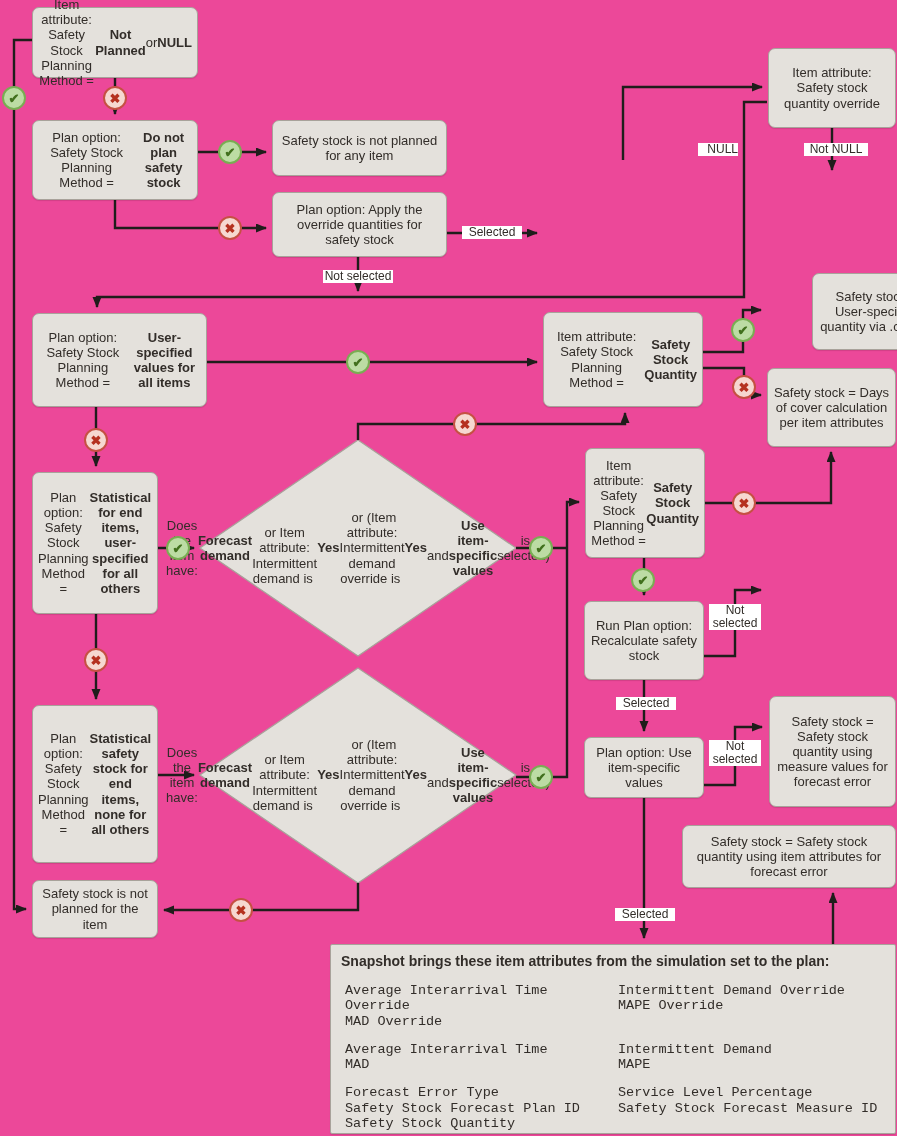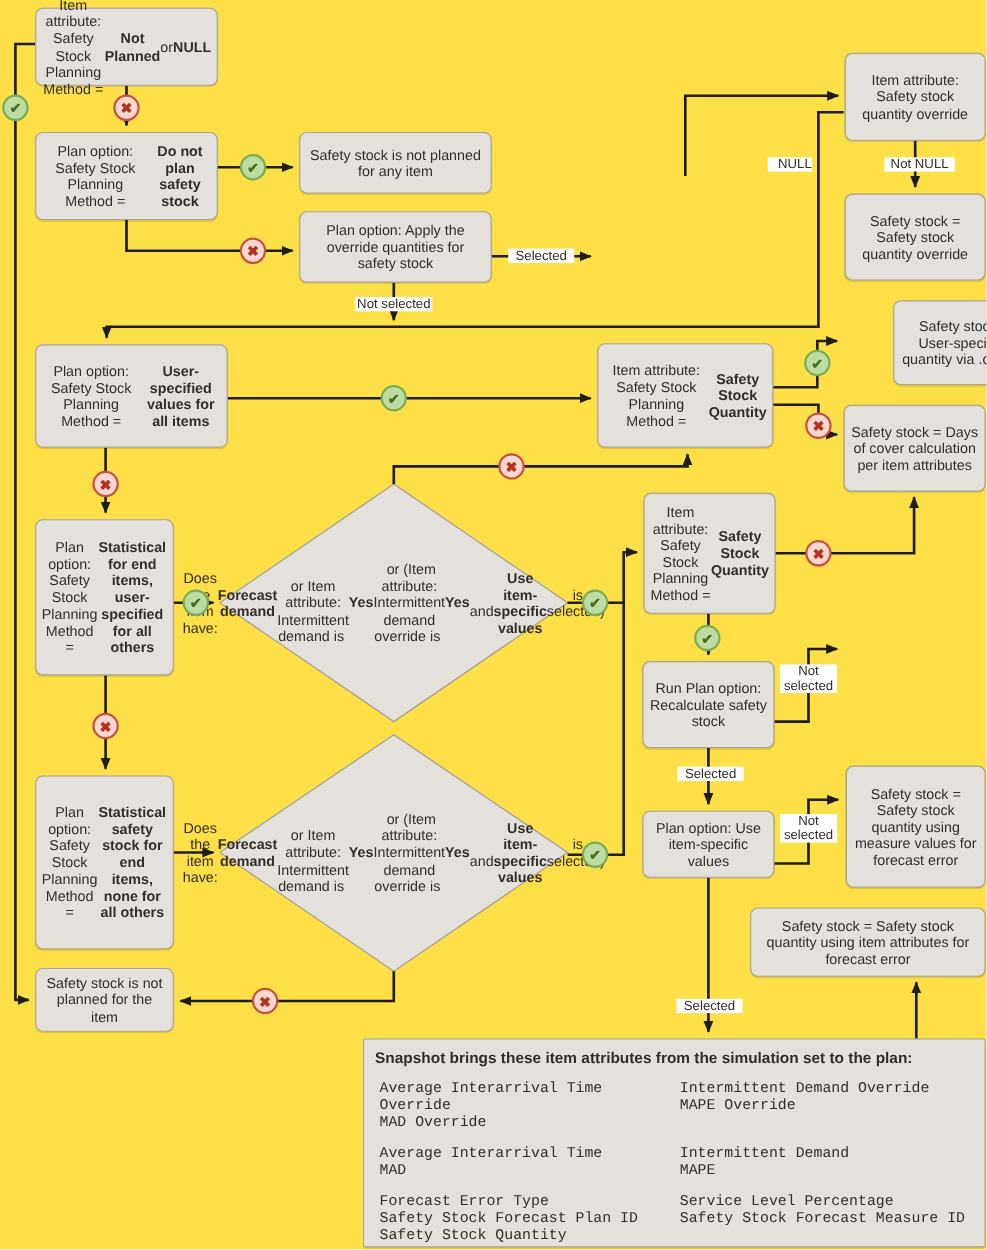--- a/index.html
+++ b/index.html
@@ -1,16 +1,16 @@
 <!DOCTYPE html>
 <html style="--box-fill: #e4e1dc; --box-border: #a8a29a; --line: #1f1d1b; --text: #322d29; --check-fill: #bcdca4; --check-border: #79ad53; --check-glyph: #41701d; --cross-fill: #f6d8d0; --cross-border: #c65043; --cross-glyph: #b5311f;"><head>
 <meta charset="utf-8">
 <style>
   html,body{margin:0;padding:0;background:#ffffff;}
-  #stage{position:relative;width:897px;height:1136px;background:#fde047;
+  #stage{position:relative;width:897px;height:1136px;background:#ec4899;
          font-family:"Liberation Sans",sans-serif;color:var(--text,#322d29);overflow:hidden;}
   #wires{position:absolute;left:0;top:0;width:897px;height:1136px;}
   #wires path{stroke:var(--line,#1f1d1b);stroke-width:2.4;fill:none;}
   #wires .arrow-head{fill:var(--line,#1f1d1b);stroke:none;}
   .diamond-shape{fill:var(--box-fill,#e4e1dc);stroke:var(--box-border,#a8a29a);stroke-width:1.2;}
   .node{position:absolute;box-sizing:border-box;background:var(--box-fill,#e4e1dc);
         border:1px solid var(--box-border,#a8a29a);border-radius:7px;
         display:flex;align-items:center;justify-content:center;text-align:center;
         font-size:13px;line-height:1.16;padding:3px 5px;box-shadow:0 1px 1px rgba(0,0,0,.12);}
   .node .b, .diamond-text .b, .panel-title{font-weight:bold;}
@@ -90,23 +90,20 @@
 
   <div class="node" style="left:272px;top:120px;width:175px;height:56px">
       <span>Safety stock is not planned for any item</span>
     </div>
 
 
   <div class="node" style="left:768px;top:48px;width:128px;height:80px">
       <span>Item attribute: Safety stock quantity override</span>
     </div>
 
-  <div class="node" style="left:768px;top:176px;width:128px;height:79px">
-      <span>Safety stock = Safety stock quantity override</span>
-    </div>
 
   <div class="node" style="left:32px;top:313px;width:175px;height:94px">
       <span>Plan option: Safety Stock Planning Method = </span>
       <span class="b">User-specified values for all items</span>
     </div>
 
   <div class="node" style="left:543px;top:312px;width:160px;height:95px">
       <span>Item attribute: Safety Stock Planning Method = </span>
       <span class="b">Safety Stock Quantity</span>
     </div>

